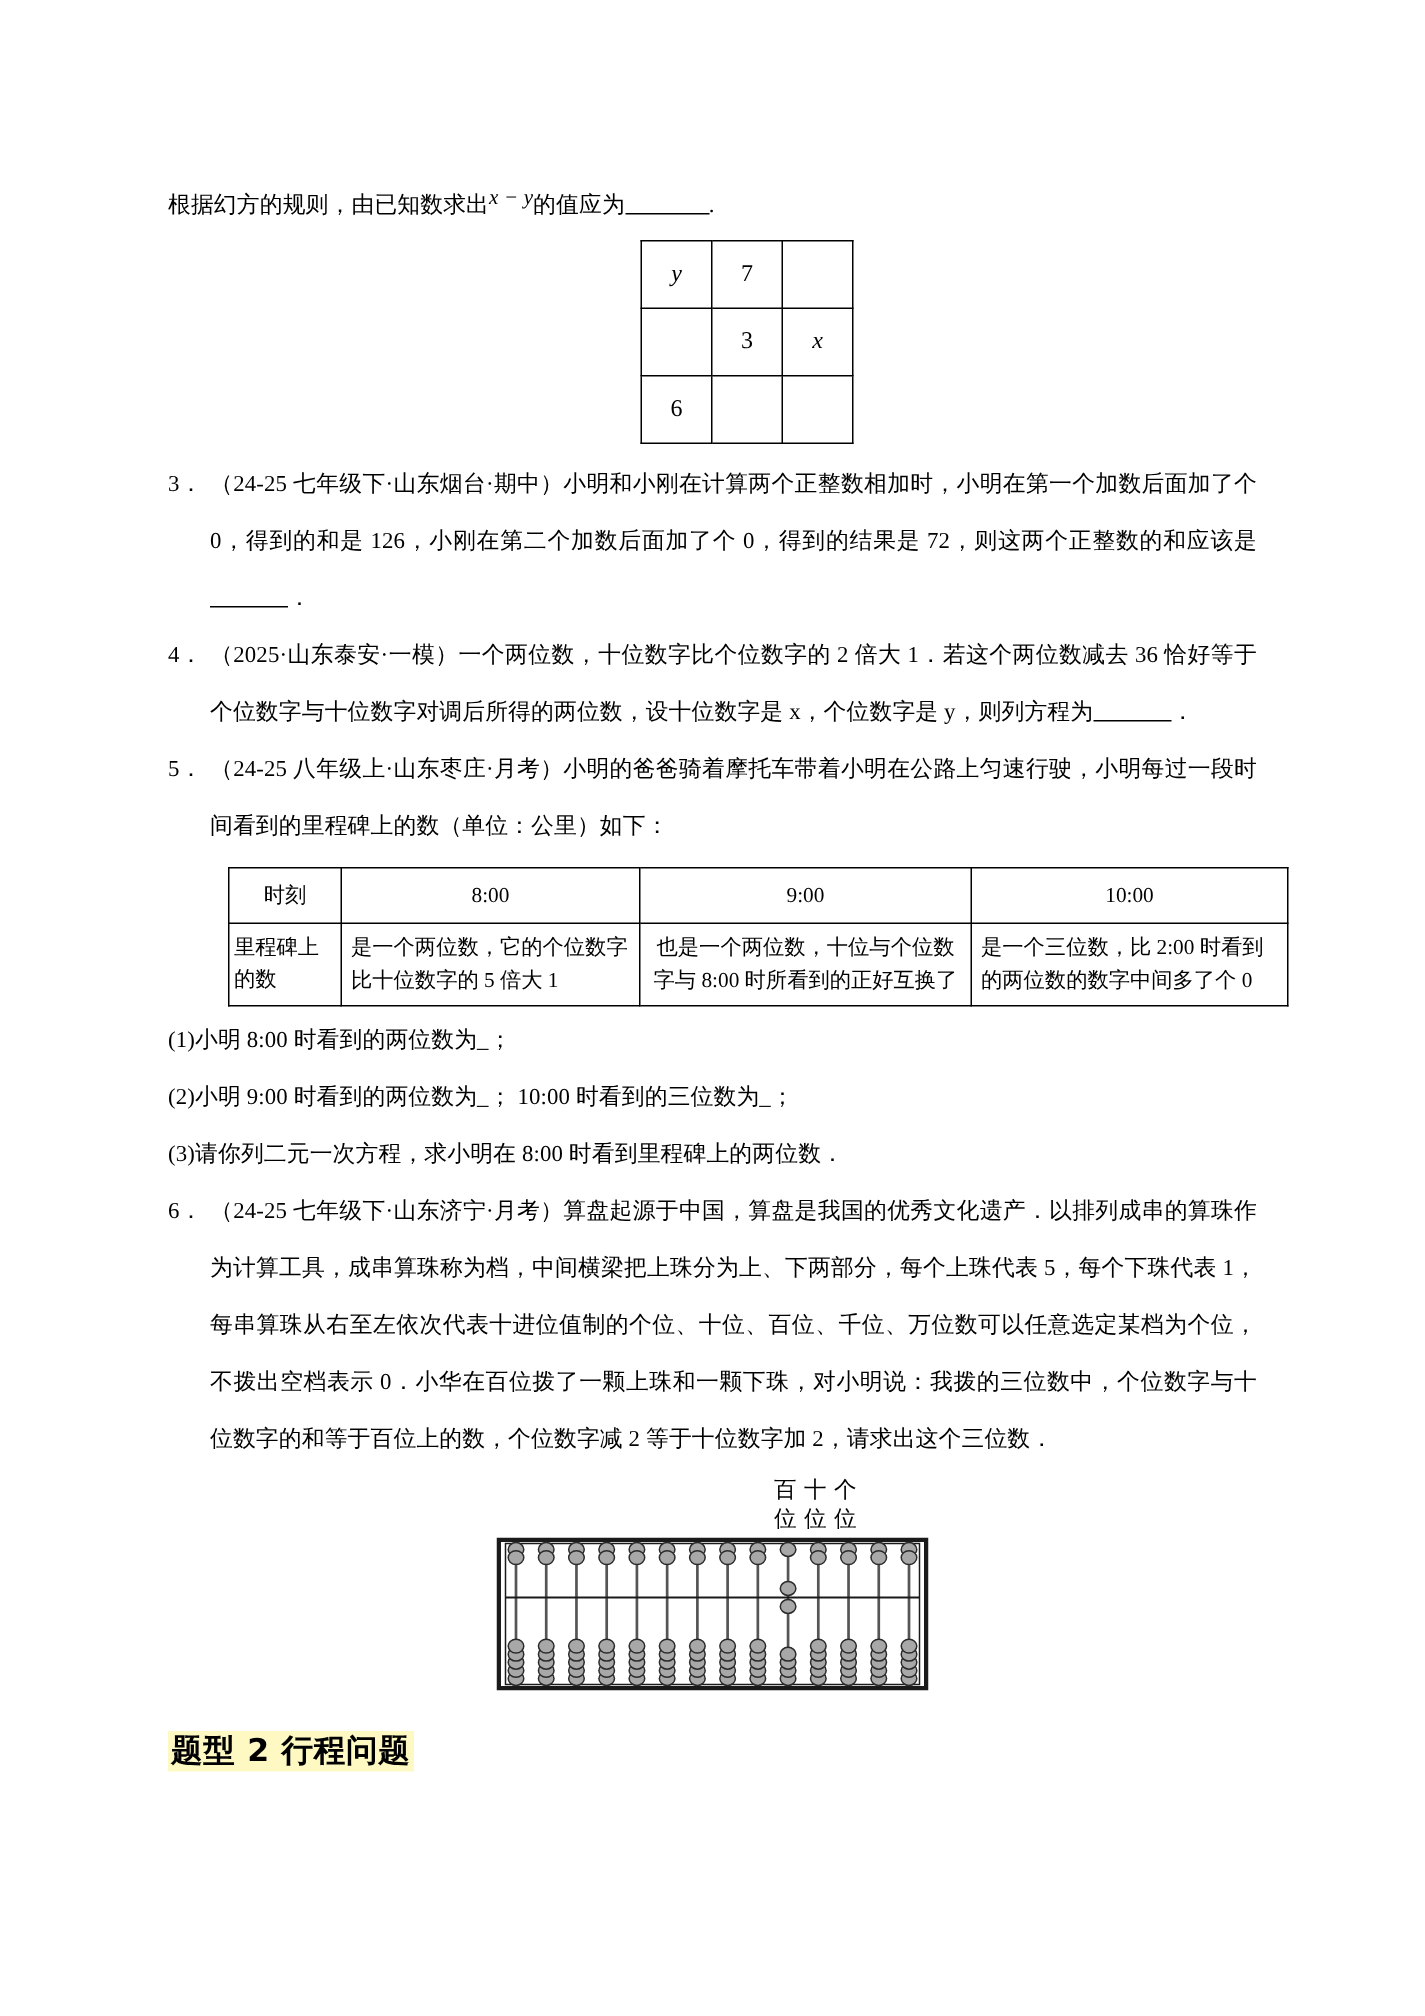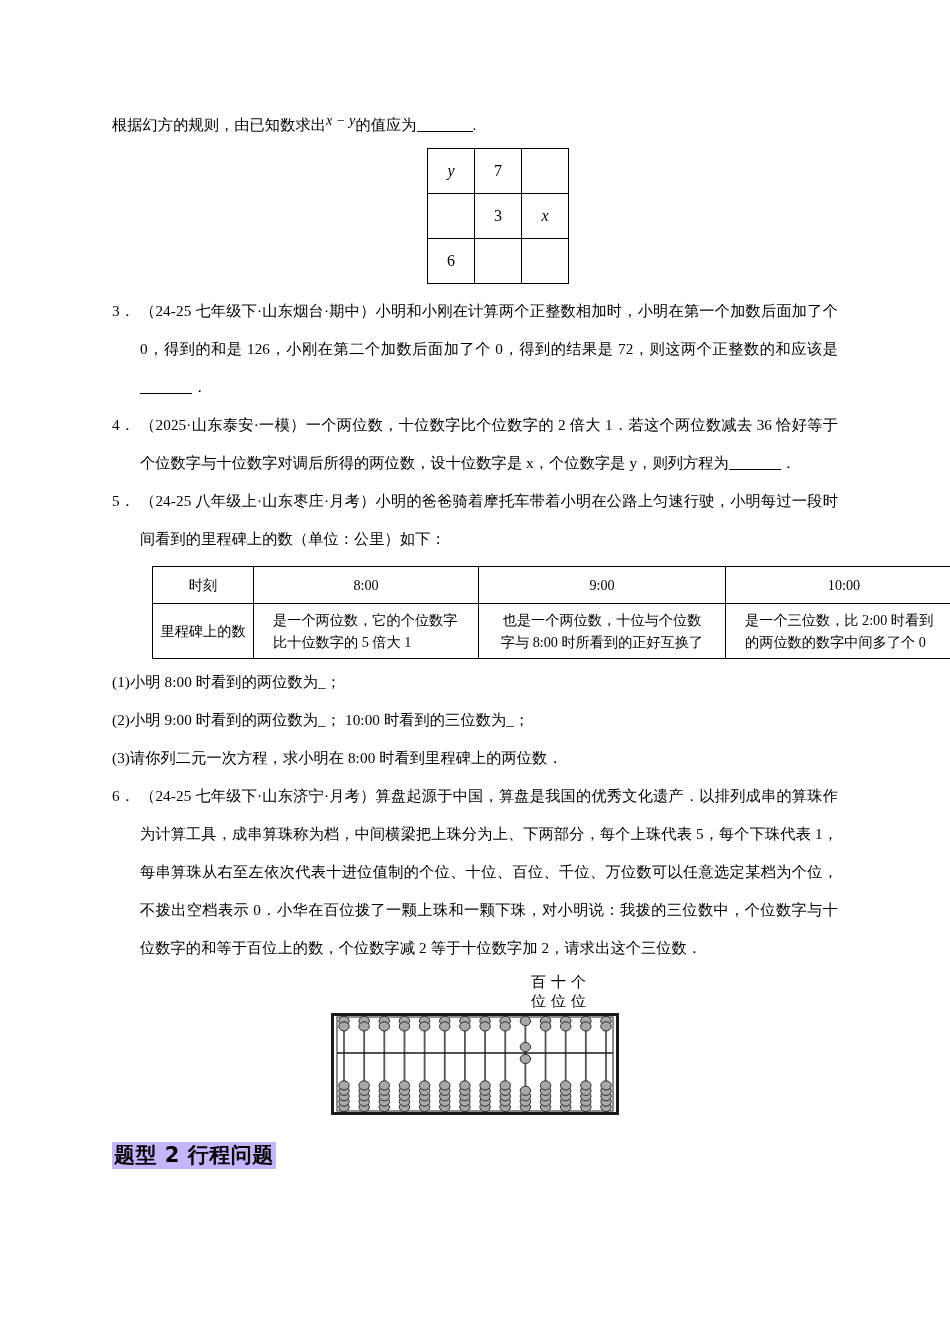--- a/index.html
+++ b/index.html
@@ -18,21 +18,21 @@
   .page {
     position: relative;
     width: 950px;
     height: 1344px;
     box-sizing: border-box;
     padding: 0;
   }
   .content {
     position: absolute;
     left: 112px;
-    top: 104px;
+    top: 116px;
     width: 726px;
   }
 
   
   .para {
     font-size: 15.2px;
     line-height: 38px;
     text-align: justify;
     text-justify: inter-ideograph;
     letter-spacing: 0.1px;
@@ -92,33 +92,32 @@
   .mile-wrap {
     margin: 8px 0 4px 40px;
   }
   table.mile {
     border-collapse: collapse;
     width: 654px;
     table-layout: fixed;
   }
   table.mile td {
     border: 1.1px solid #000;
-    padding: 5px 19px;
+    padding: 5px 6px;
     font-size: 14.2px;
     line-height: 22px;
     vertical-align: top;
   }
   table.mile td.hdr {
     text-align: center;
     vertical-align: middle;
     padding-top: 7px;
     padding-bottom: 7px;
   }
   table.mile td.lbl {
-    text-align: center;
     line-height: 21px;
     vertical-align: middle;
     padding: 5px 3px;
   }
   .c1 { width: 62px; }
   .c2 { width: 186px; }
   .c3 { width: 208px; text-align: center; }
   .c4 { width: 198px; margin-left: 10px; }
 
   
@@ -128,38 +127,38 @@
   }
   .abacus-labels {
     font-size: 15px;
     line-height: 19px;
     letter-spacing: 5px;
     margin-left: 172px;
     text-align: left;
     width: 90px;
     display: inline-block;
   }
-  .abacus-labels div { white-space: nowrap; text-align: center; }
+  .abacus-labels div { white-space: nowrap; }
   .abacus-holder {
     display: flex;
     justify-content: center;
     margin-top: 2px;
   }
   svg.abacus { display: block; }
 
   
   .section-head {
     margin-top: 26px;
     font-family: "DejaVu Sans", "Liberation Sans", sans-serif;
     font-weight: bold;
     font-size: 21px;
     letter-spacing: 0.5px;
   }
   .section-head span.hl {
-    background: #c4b5fd;
+    background: #fef9c3;
     padding: 1px 2px 2px 2px;
     color: #000;
   }
   .sp8 { height: 8px; }
 </style>
 </head>
 <body>
 
 <div class="page">
   <div class="content">

